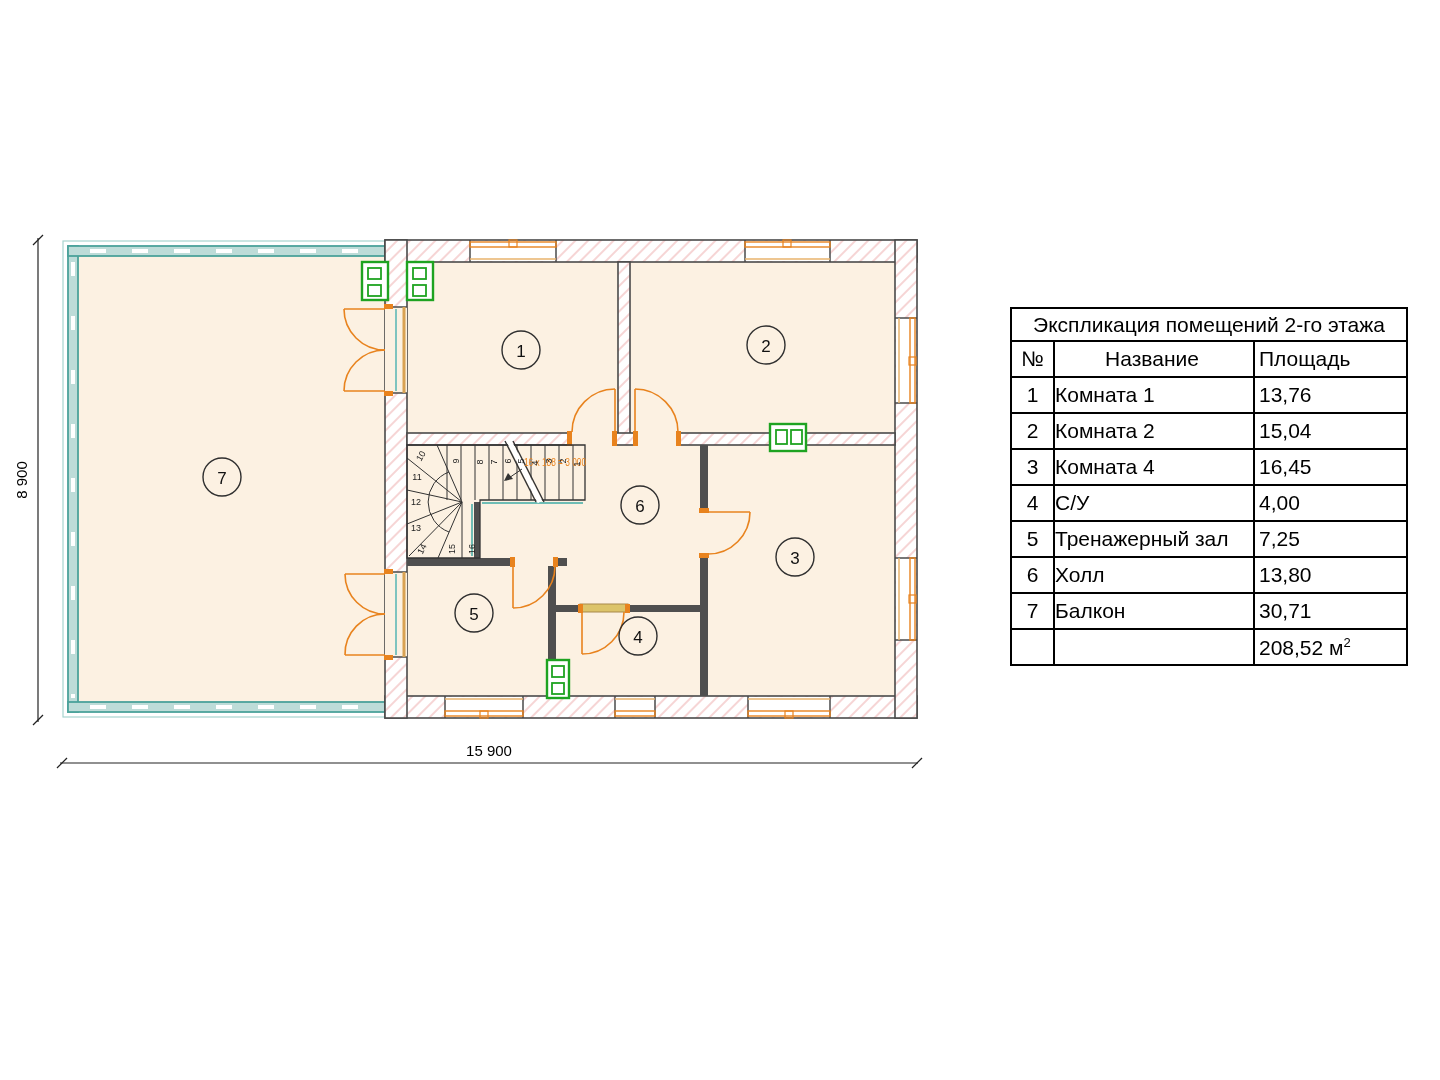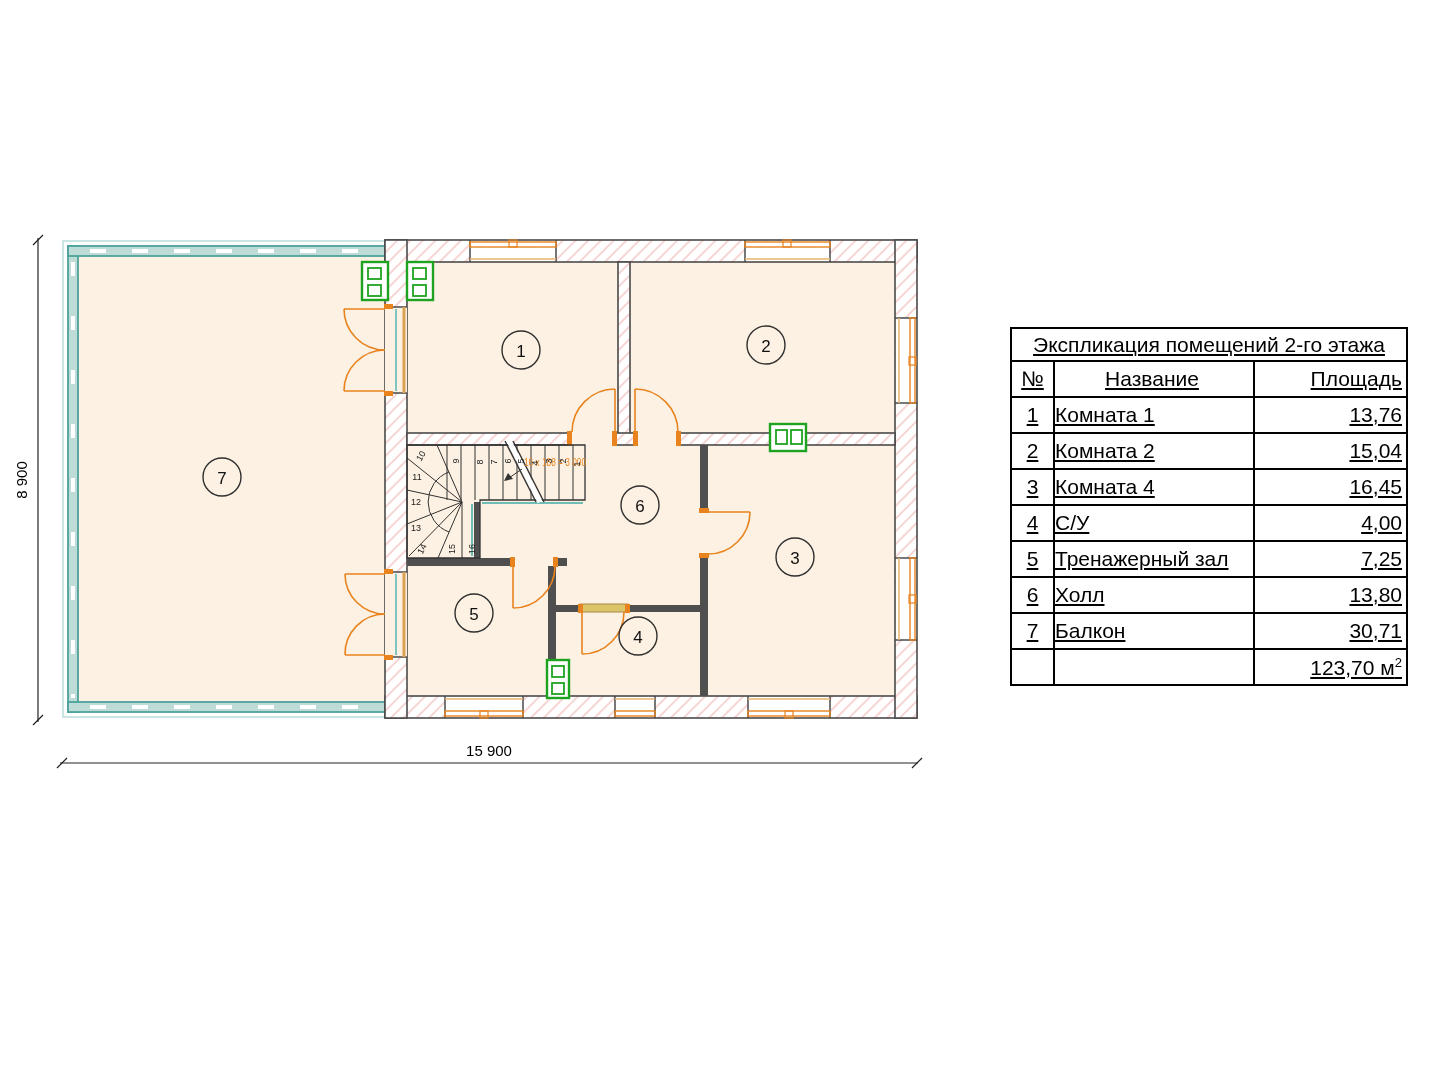--- a/index.html
+++ b/index.html
@@ -1,27 +1,27 @@
 <!DOCTYPE html>
 <html><head>
 <meta charset="utf-8">
 <style>
   html,body{margin:0;padding:0;background:#fff;}
   #canvas{position:relative;width:1440px;height:1080px;background:#fff;overflow:hidden;
           font-family:"Liberation Sans",sans-serif;}
   #plan-svg{position:absolute;left:0;top:0;}
   
-  #legend{position:absolute;left:1010px;top:327px;text-decoration:underline;}
+  #legend{position:absolute;left:1010px;top:307px;}
   #legend table{border-collapse:collapse;table-layout:fixed;background:#fff;}
   #legend td{border:2px solid #000;font-size:21px;color:#000;height:34px;
              padding:0 4px;white-space:nowrap;overflow:hidden;}
   #legend .title-cell{text-align:center;font-size:21px;height:31px;}
   #legend .c-num{text-align:center;}
   #legend .c-name{text-align:left;padding-left:0;}
-  #legend .c-area{text-align:right;}
+  #legend .c-area{text-align:left;}
   #legend sup{font-size:13px;}
   text{font-family:"Liberation Sans",sans-serif;}
 </style>
 </head>
 <body>
 
 <div id="canvas">
 
 <svg id="plan-svg" width="1440" height="1080" viewBox="0 0 1440 1080">
   <defs>
@@ -369,18 +369,18 @@
           <td class="c-area">13,80</td>
         </tr>
         <tr>
           <td class="c-num">7</td>
           <td class="c-name">Балкон</td>
           <td class="c-area">30,71</td>
         </tr>
         <tr>
           <td class="c-num"></td>
           <td class="c-name"></td>
-          <td class="c-area"><span>123,70 м</span><sup>2</sup></td>
+          <td class="c-area"><span>208,52 м</span><sup>2</sup></td>
         </tr>
       </tbody>
     </table>
   </div>
 </div>
 
 </body></html>

